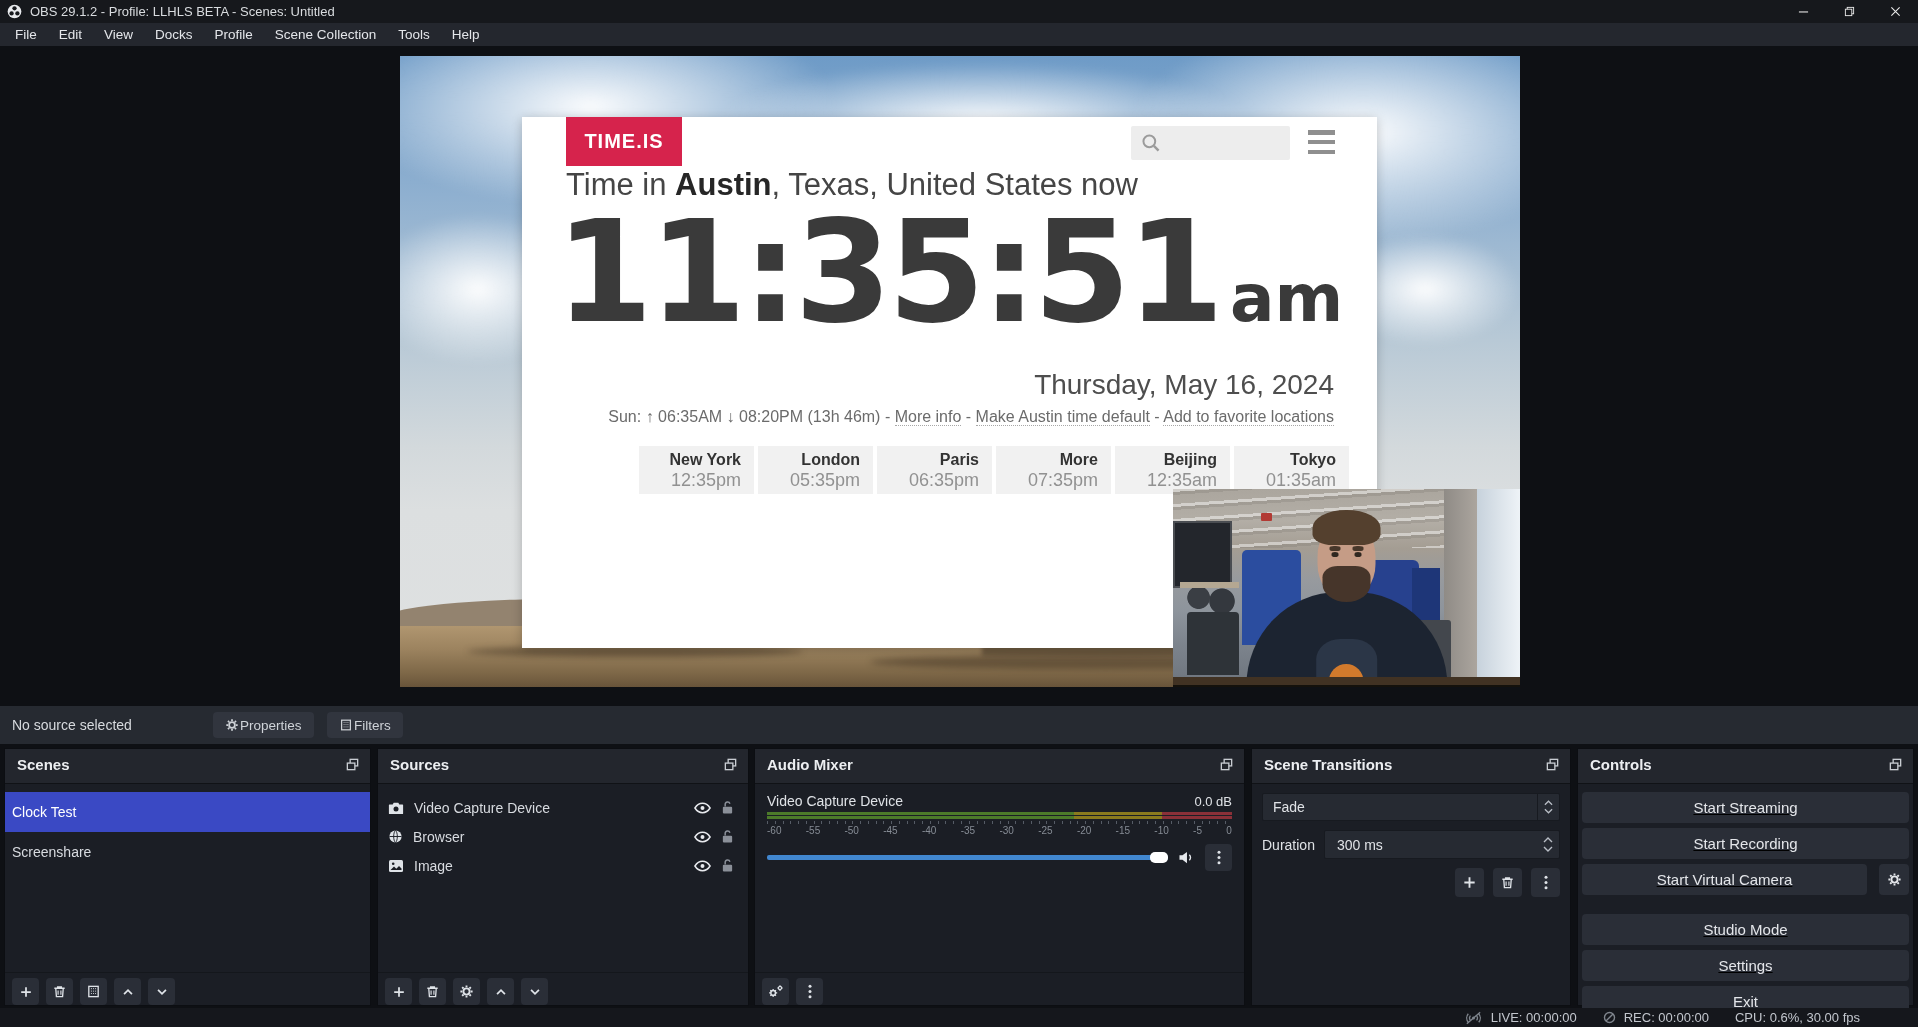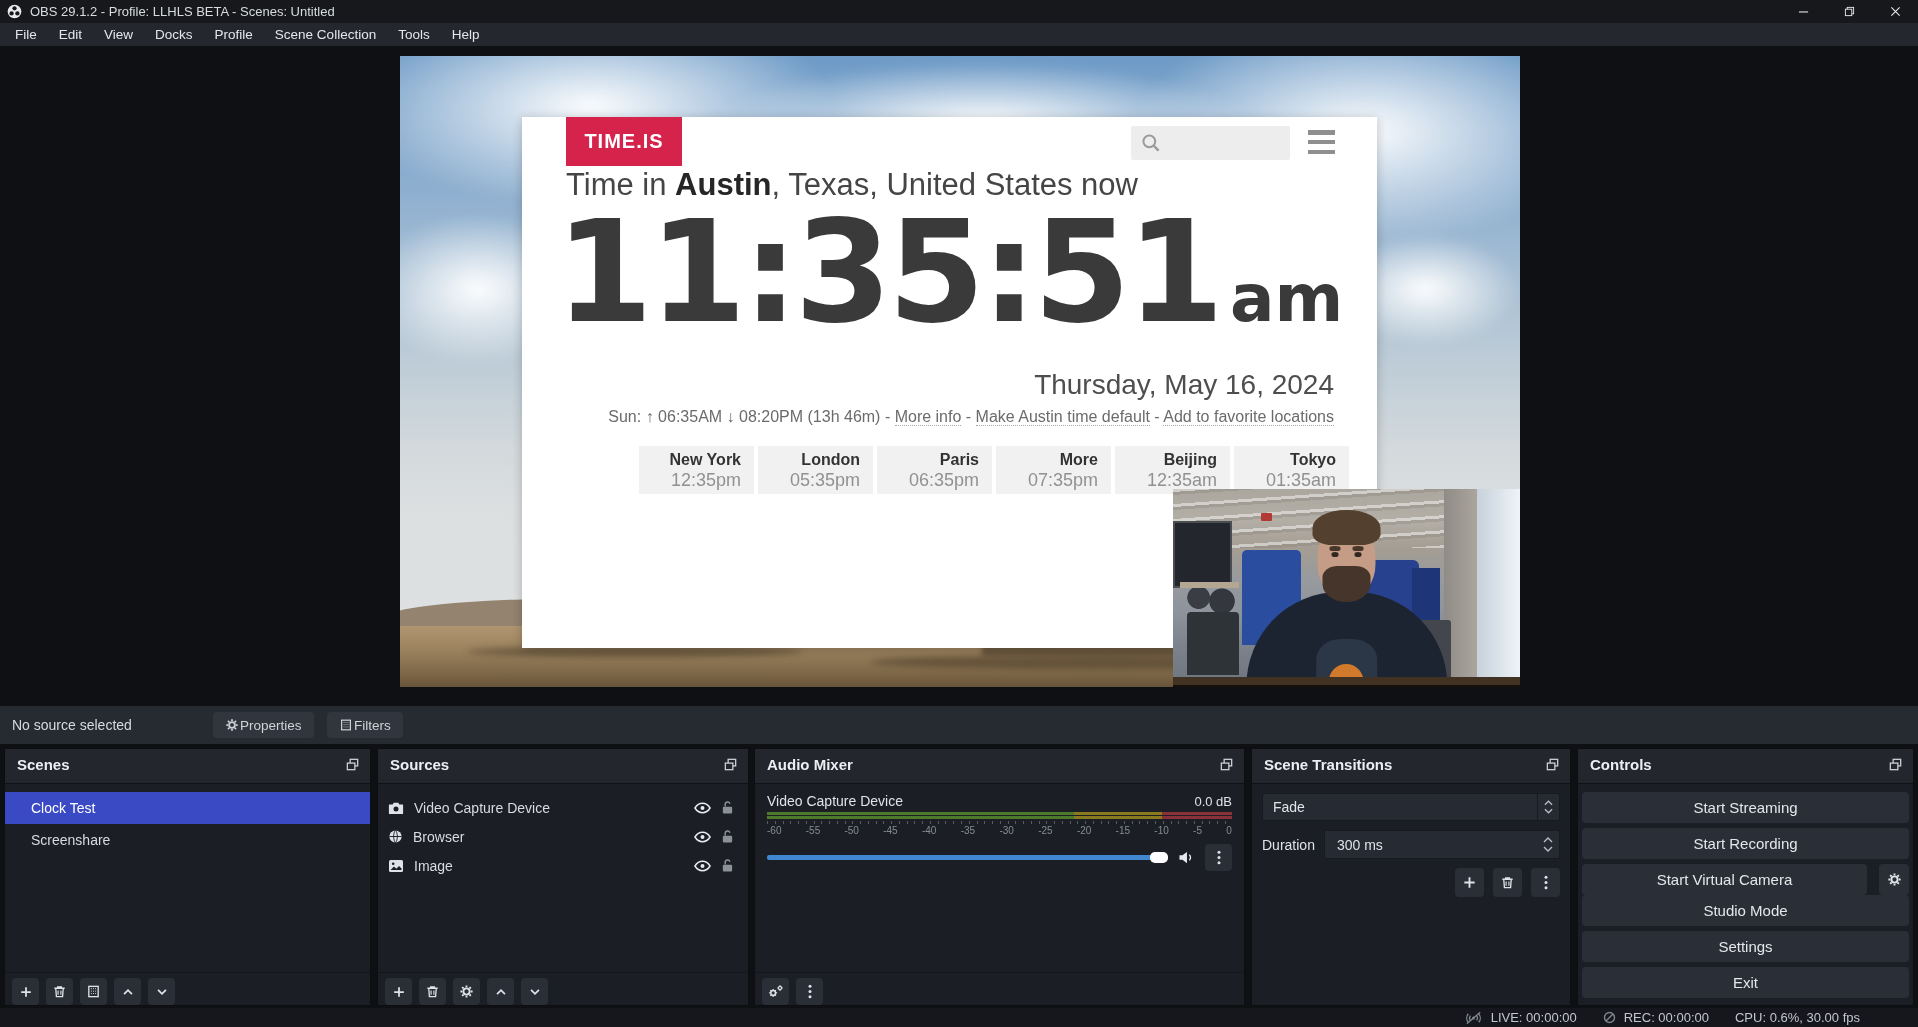--- a/index.html
+++ b/index.html
@@ -94,21 +94,21 @@
   .panel{position:absolute;top:748px;height:258px;background:#1b1e25;border:1px solid #0c0e12;box-sizing:border-box;}
   .phead{height:30px;background:#23262d;border-bottom:1px solid #101216;display:flex;align-items:center;justify-content:space-between;padding:0 10px 4px 12px;}
   .ptitle{font-size:15px;font-weight:bold;color:#eceef1;}
   .pbody{position:relative;height:calc(100% - 30px);}
   .pfoot{position:absolute;left:0;bottom:0;width:100%;height:38px;border-top:1px solid #14171c;display:flex;align-items:center;gap:7px;padding-left:7px;box-sizing:border-box;}
   .ib{display:flex;align-items:center;justify-content:center;background:#2a2e37;border-radius:4px;color:#dfe3e8;}
   .s27{width:27px;height:27px;}
   .s29{width:29px;height:29px;}
 
   
-  .scene-item{height:32px;display:flex;align-items:center;padding-left:26px;font-size:14px;color:#d8dbe0;}
+  .scene-item{height:40px;display:flex;align-items:center;padding-left:7px;font-size:14px;color:#d8dbe0;}
   .scene-item.sel{background:#3a49c4;color:#ffffff;}
   
   .src-row{height:29px;display:flex;align-items:center;padding:0 14px 0 10px;font-size:14px;color:#d8dbe0;gap:10px;}
   .src-row .lbl{flex:1;}
   .eye{color:#e8eaee;}
   .lock{color:#8b9099;}
 
   
   .mixbody{padding:9px 12px 0 12px;}
   .mixrow1{display:flex;justify-content:space-between;align-items:baseline;font-size:14px;color:#dfe2e6;}
@@ -128,23 +128,23 @@
   .combo .val{flex:1;padding-left:10px;font-size:14px;color:#dfe2e6;}
   .combo .spin{width:21px;align-self:stretch;border-left:1px solid #171a20;display:flex;flex-direction:column;align-items:center;justify-content:center;gap:2px;color:#b9bec6;}
   .durrow{display:flex;align-items:center;margin-top:9px;gap:9px;}
   .durlbl{font-size:14px;color:#dfe2e6;}
   .spinbox{flex:1;height:27px;background:#262a32;border:1px solid #171a20;border-radius:2px;display:flex;align-items:center;gap:36px;}
   .spinbox .val{flex:1;padding-left:12px;font-size:14px;color:#dfe2e6;}
   .spinbox .arrows{width:22px;display:flex;flex-direction:column;align-items:center;gap:3px;color:#b9bec6;}
   .trbtns{display:flex;justify-content:flex-end;gap:9px;margin-top:9px;}
 
   
-  .ctlbody{padding:8px 4px 0 4px;}
+  .ctlbody{padding:8px 4px 0 4px;text-decoration:underline;}
   .ctlbtn{height:31px;background:#2a2e37;border-radius:4px;display:flex;align-items:center;justify-content:center;font-size:15px;color:#e4e6ea;margin-bottom:5px;}
-  .vcamrow{display:flex;gap:12px;margin-bottom:0;}
+  .vcamrow{display:flex;gap:12px;margin-bottom:19px;}
   .vcamrow .ctlbtn{flex:1;margin-bottom:0;}
   .vcamgear{width:30px;height:31px;background:#2a2e37;border-radius:4px;display:flex;align-items:center;justify-content:center;color:#e4e6ea;}
 
   
   .statusbar{position:absolute;left:0;top:1008px;width:100%;height:19px;background:#15171c;display:flex;align-items:center;justify-content:flex-end;gap:26px;padding-right:58px;box-sizing:border-box;font-size:13px;color:#c2c6cd;}
   .stitem{display:flex;align-items:center;gap:8px;}
   .sticon{color:#7f858d;}
 </style>
 </head>
 <body>

